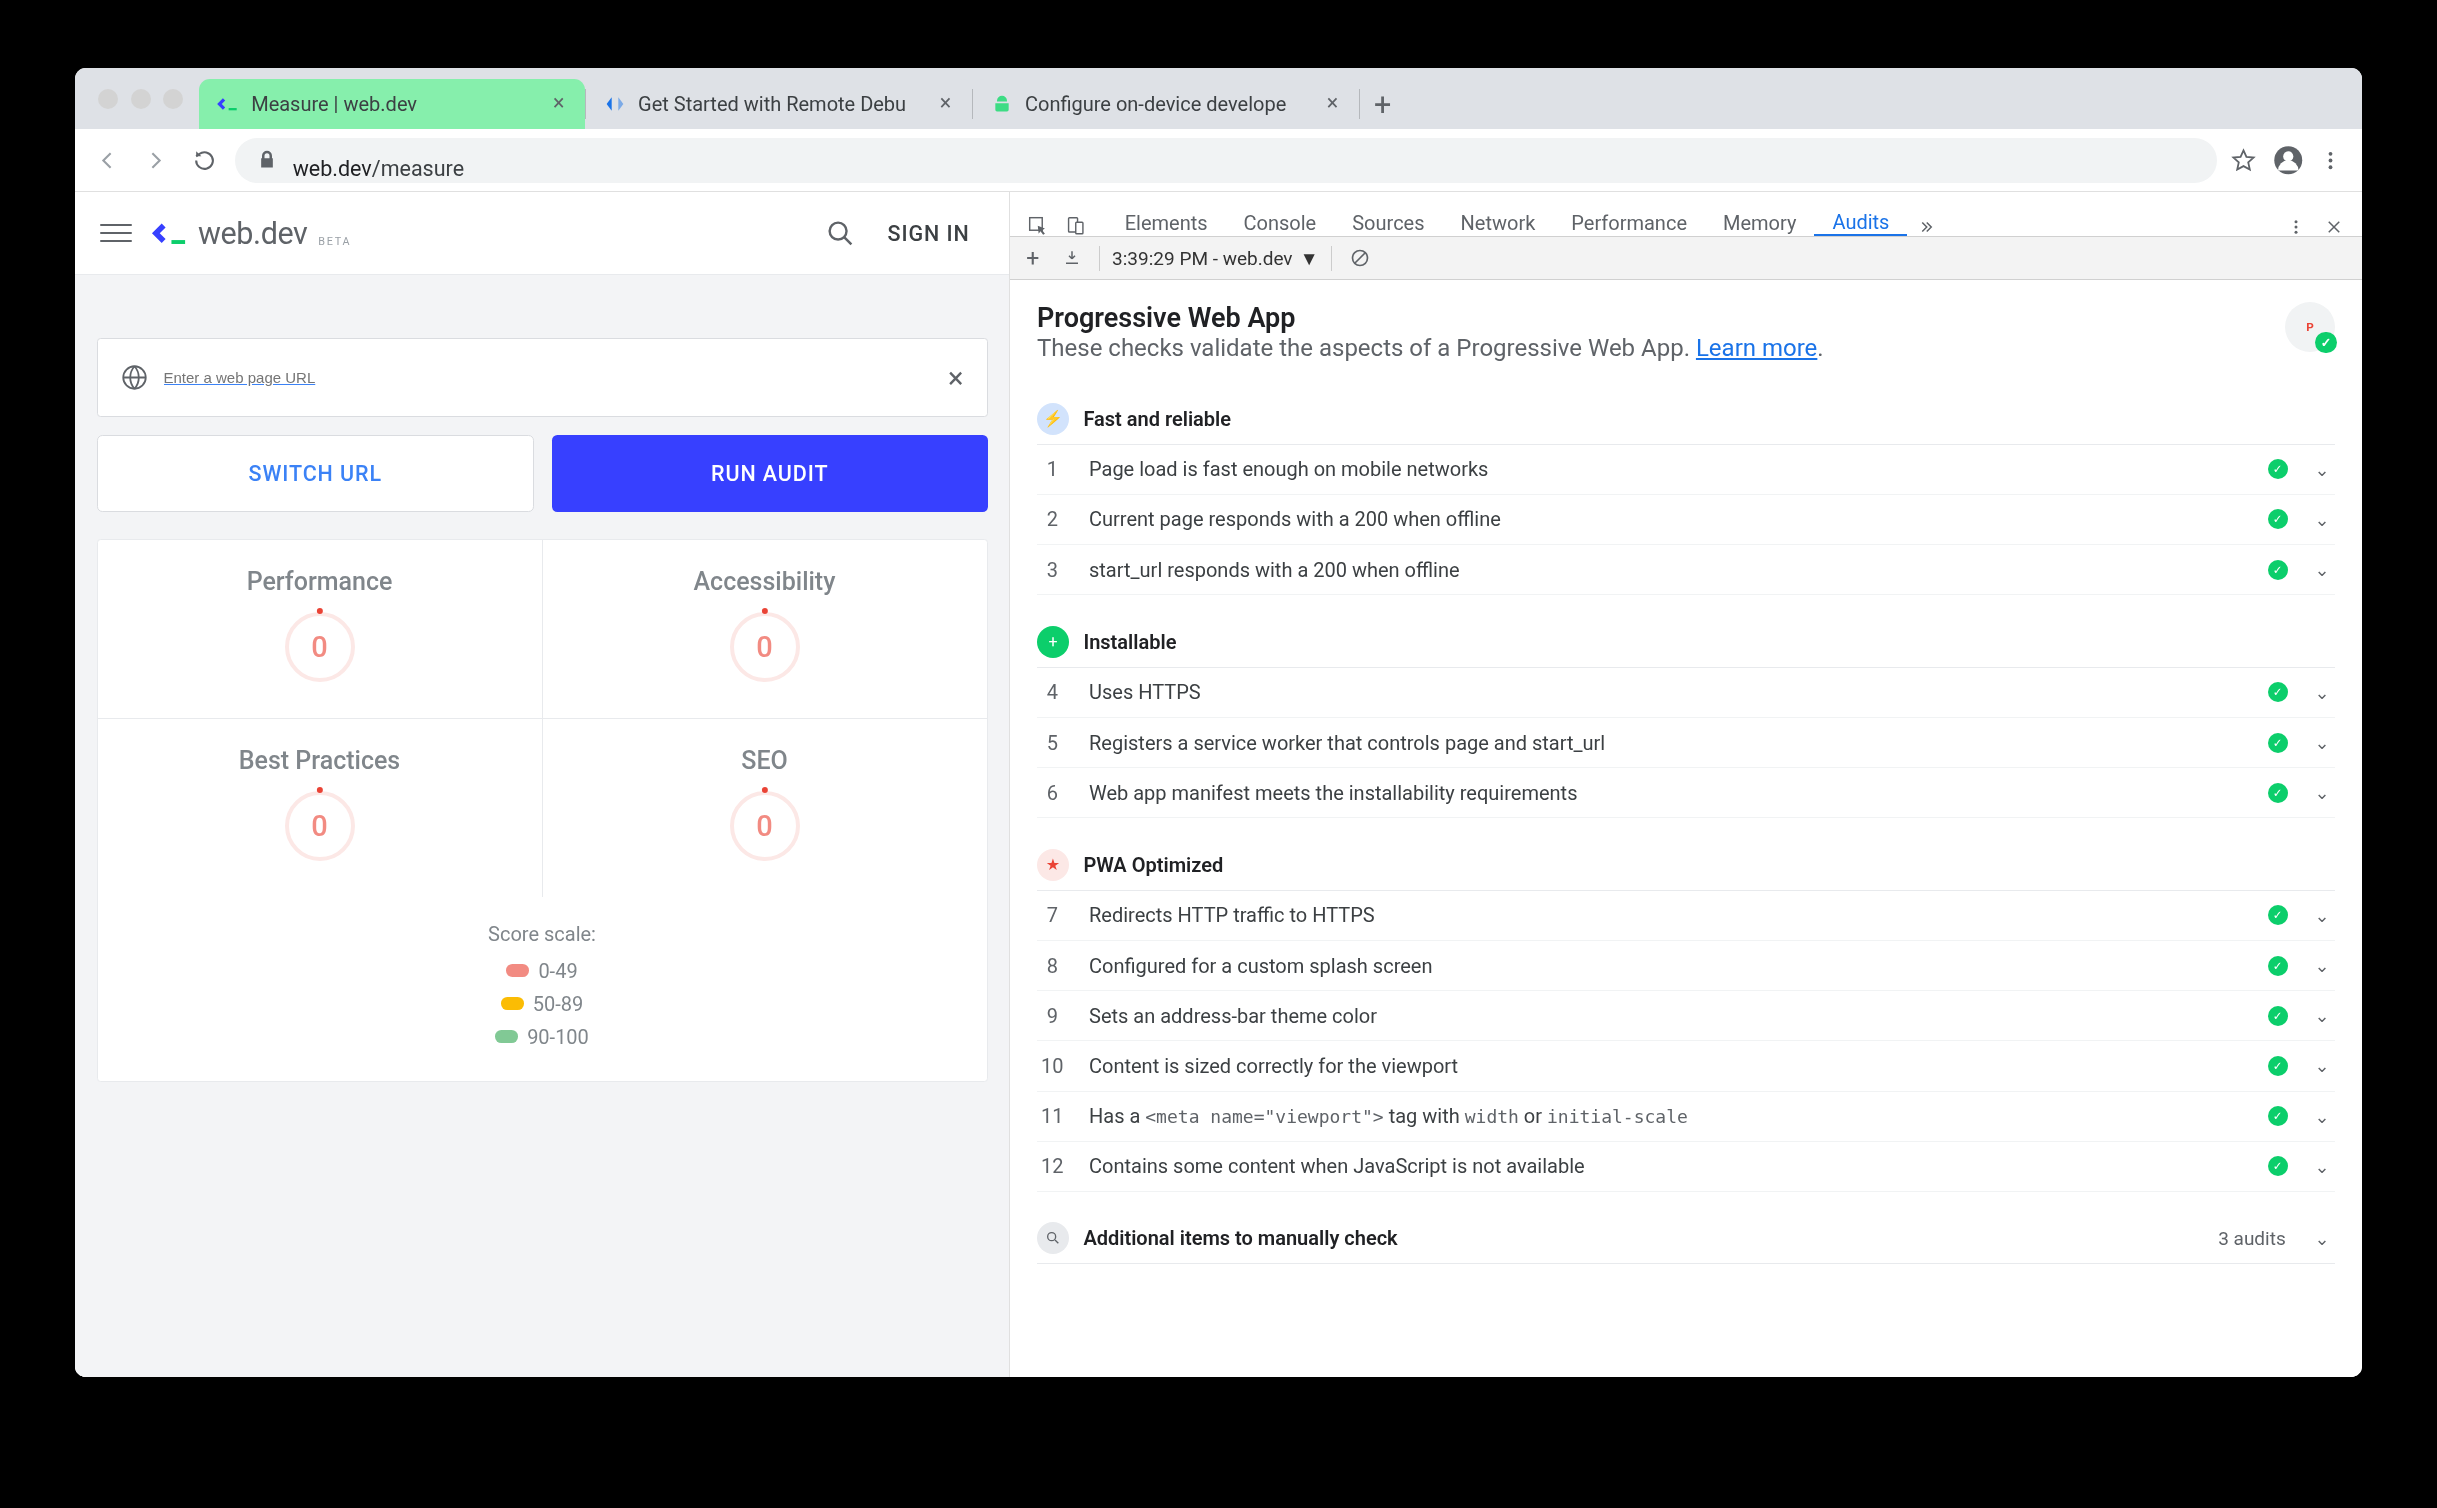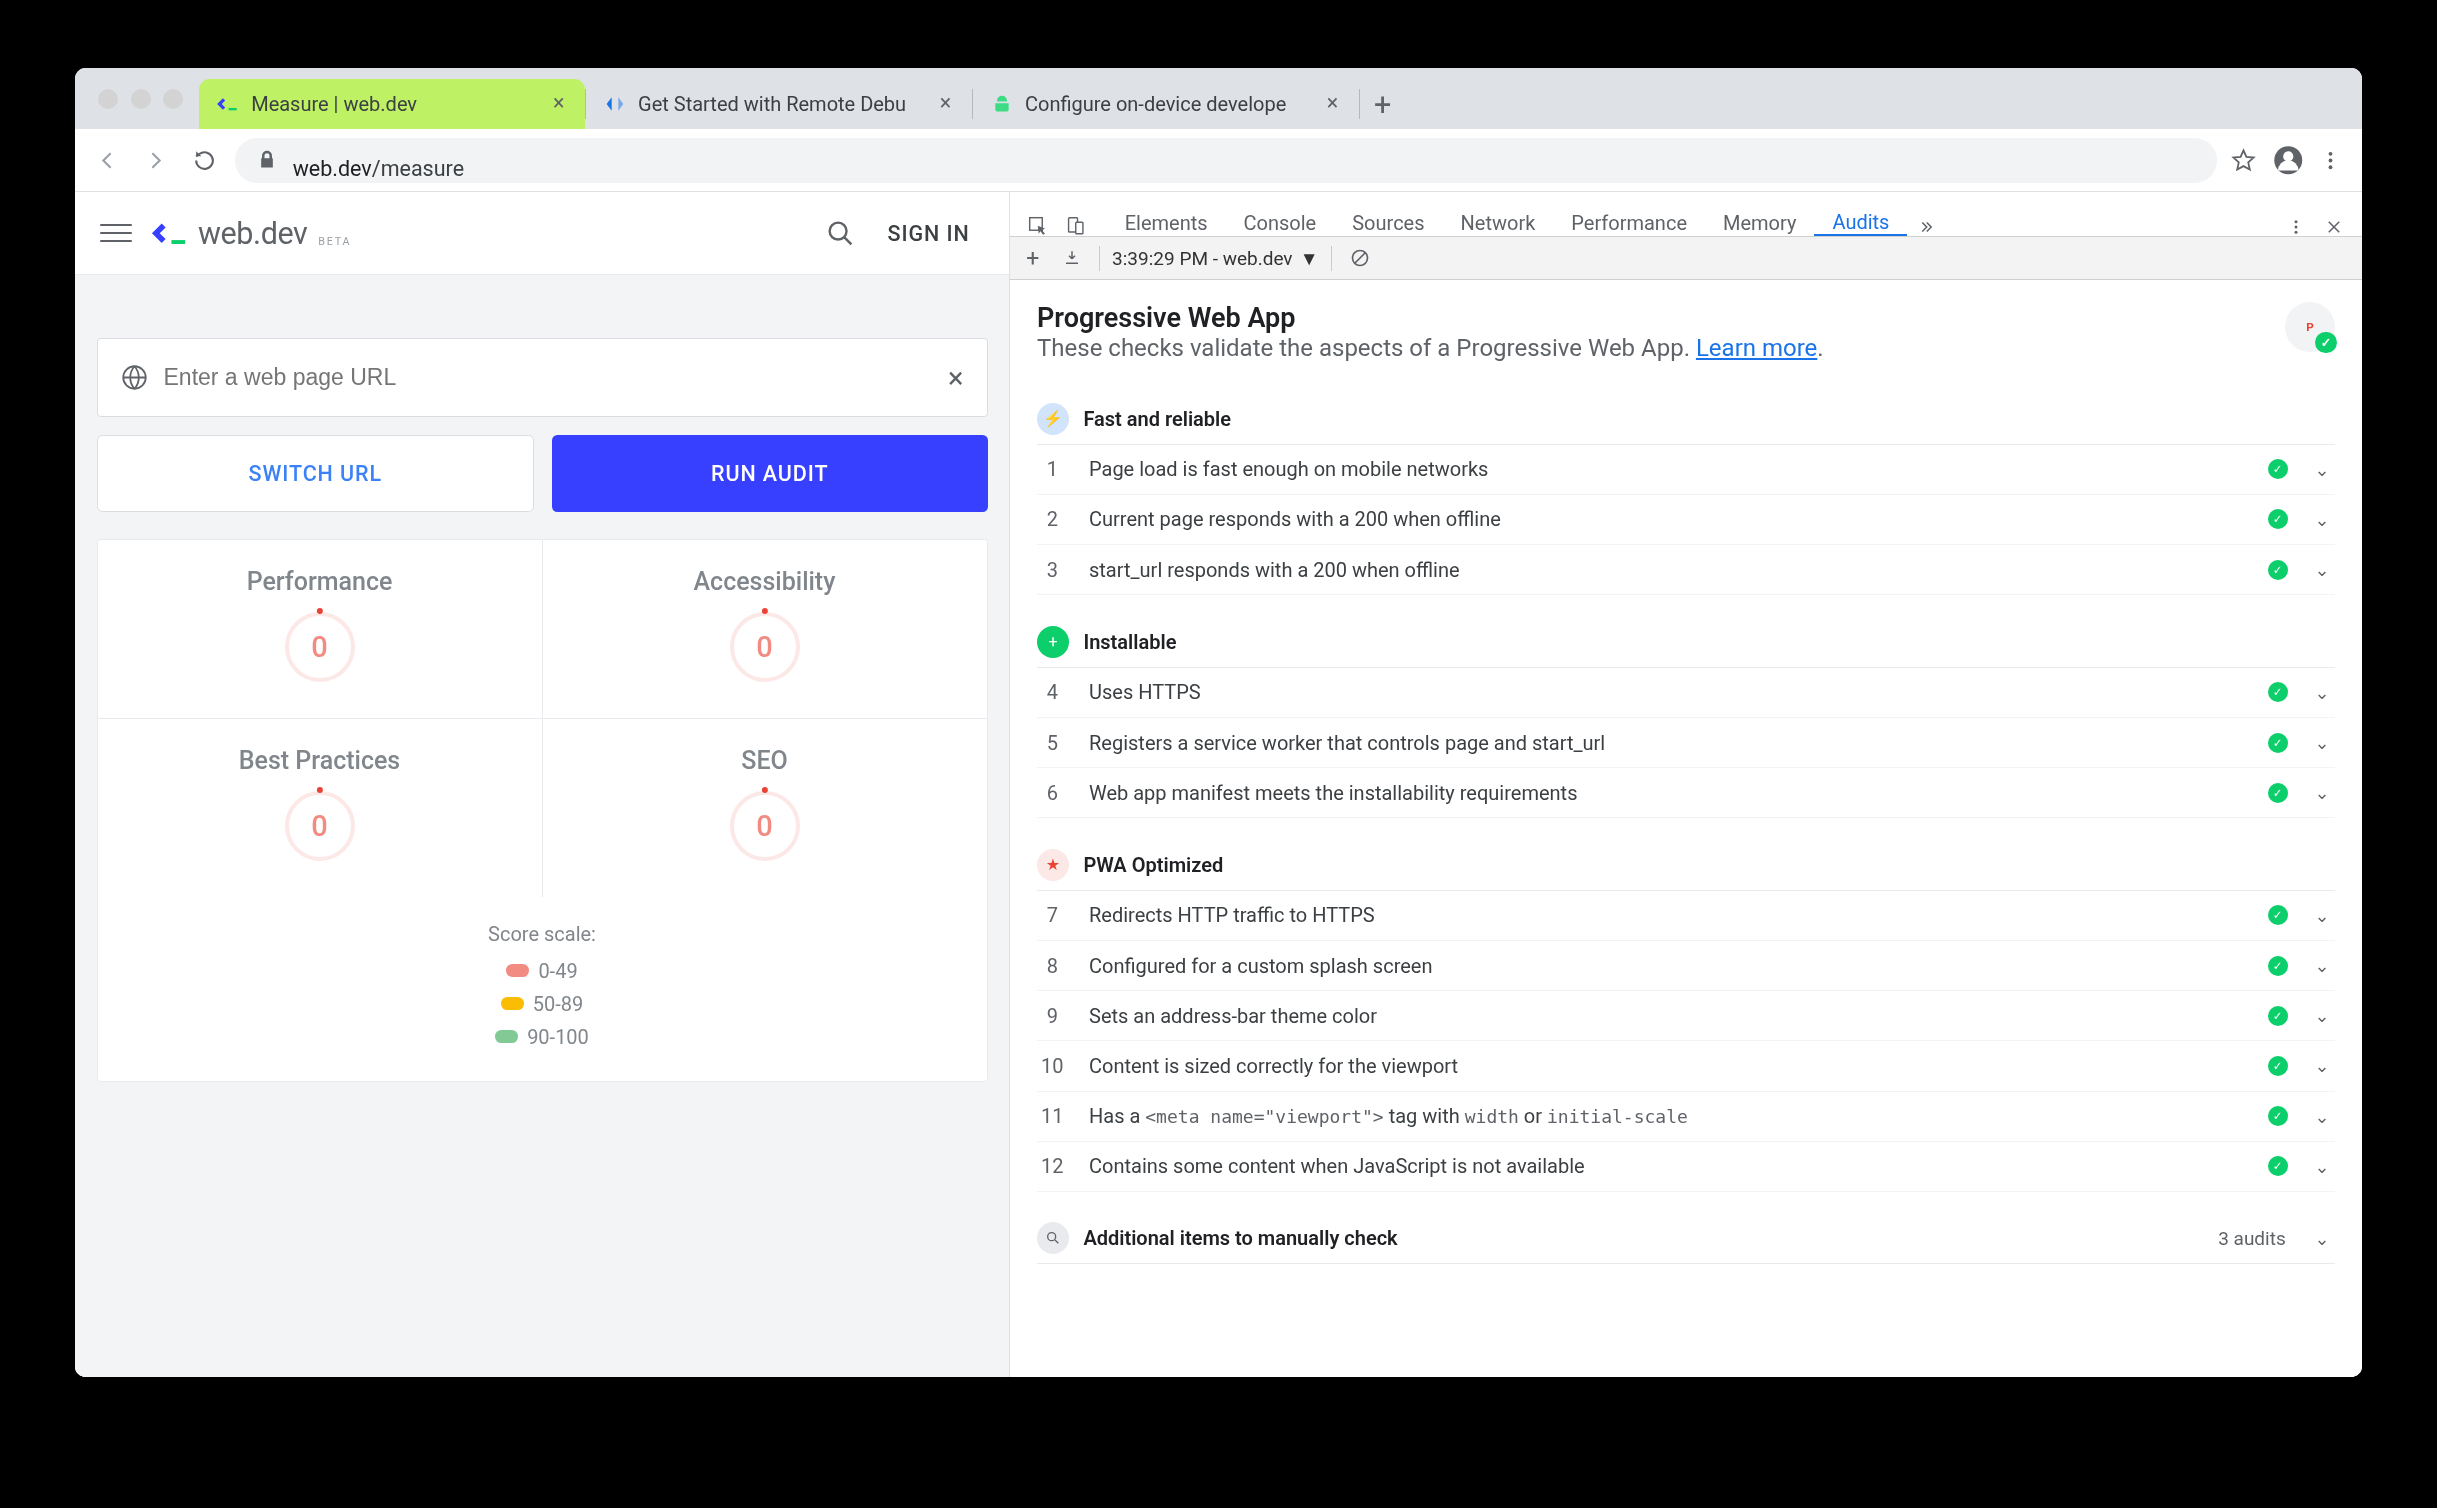--- a/index.html
+++ b/index.html
@@ -4,21 +4,21 @@
 <style>
   * { box-sizing: border-box; margin: 0; padding: 0; }
   body { font-family: -apple-system, BlinkMacSystemFont, "Segoe UI", Roboto, Arial, sans-serif; background: #000; width: 2438px; height: 1509px; position: relative; }
   .browser-window { position: absolute; top: 68px; left: 75px; width: 2287px; height: 1309px; background: #fff; border-radius: 10.8px; box-shadow: 0 9px 54px rgba(0,0,0,0.6); overflow: hidden; display: flex; flex-direction: column; }
   
   
   .tab-bar { height: 61px; background: #dee1e6; display: flex; align-items: flex-end; padding-left: 16px; }
   .traffic-lights { display: flex; gap: 12.6px; align-items: center; padding: 0 16px 20px 7.2px; }
   .light { width: 20px; height: 20px; border-radius: 50%; background: #d3d3d3; }
   .tab { height: 50px; width: 386px; background: #dee1e6; border-radius: 10.8px 10.8px 0 0; display: flex; align-items: center; padding: 0 16px; gap: 10.8px; font-size: 20px; color: #3c4043; position: relative; }
-  .tab.active { background: #bef264; }
+  .tab.active { background: #86efac; }
   .tab .favicon { width: 25px; height: 25px; display: flex; align-items: center; justify-content: center; flex-shrink: 0; }
   .tab .title { flex: 1; white-space: nowrap; overflow: hidden; text-overflow: ellipsis; }
   .tab .close { width: 21.5px; height: 21.5px; color: #5f6368; font-size: 21.5px; line-height: 20px; text-align: center; cursor: pointer; }
   .tab-sep { width: 0.9px; height: 30.5px; background: #b5b8bc; margin-bottom: 10px; }
   .new-tab { width: 45px; height: 50px; display: flex; align-items: center; justify-content: center; color: #5f6368; font-size: 30.5px; cursor: pointer; }
   
   
   .url-bar { height: 63px; background: #fff; border-bottom: 0.9px solid #e0e0e0; display: flex; align-items: center; padding: 0 14.4px; gap: 12.6px; }
   .nav-btn { width: 36px; height: 36px; display: flex; align-items: center; justify-content: center; color: #9aa0a6; cursor: pointer; }
   .nav-btn.enabled { color: #5f6368; }
@@ -37,21 +37,21 @@
   .hamburger span { height: 2.7px; background: #5f6368; border-radius: 1.8px; }
   .logo-box { display: flex; align-items: center; gap: 9px; }
   .logo-text { font-size: 30.5px; color: #5f6368; font-weight: 400; letter-spacing: -0.4px; }
   .logo-beta { font-size: 10.8px; color: #9aa0a6; letter-spacing: 1.8px; margin-left: 1.8px; margin-top: 16px; }
   .page-header .spacer { flex: 1; }
   .search-icon { color: #5f6368; cursor: pointer; }
   .signin { font-size: 21.5px; font-weight: 500; color: #3c4043; letter-spacing: 0.9px; cursor: pointer; padding: 0 14.4px; }
   
   .page-body { flex: 1; background: #f3f4f6; padding: 63px 21.5px 21.5px; overflow: auto; }
   .url-entry { background: #fff; border: 0.9px solid #dadce0; border-radius: 3.6px; height: 79px; display: flex; align-items: center; padding: 0 23px; gap: 16px; margin-bottom: 18px; }
-  .url-entry input { flex: 1; border: none; outline: none; font-size: 23px; color: #3b82f6; background: transparent; }
+  .url-entry input { flex: 1; border: none; outline: none; font-size: 15px; color: #3b82f6; background: transparent; text-decoration: underline; }
   .url-entry .clear { color: #5f6368; font-size: 29px; cursor: pointer; }
   .btn-row { display: flex; gap: 18px; margin-bottom: 27px; }
   .btn { flex: 1; height: 77px; border-radius: 5.4px; display: flex; align-items: center; justify-content: center; font-size: 21.5px; font-weight: 500; letter-spacing: 0.9px; cursor: pointer; }
   .btn.switch { background: #fff; border: 0.9px solid #dadce0; color: #3b82f6; }
   .btn.run { background: #3740ff; color: #fff; }
   
   .score-grid { background: #fff; border: 0.9px solid #e8eaed; border-radius: 3.6px; }
   .score-row { display: flex; }
   .score-row + .score-row { border-top: 0.9px solid #e8eaed; }
   .score-cell { flex: 1; padding: 27px 18px 36px; text-align: center; }

